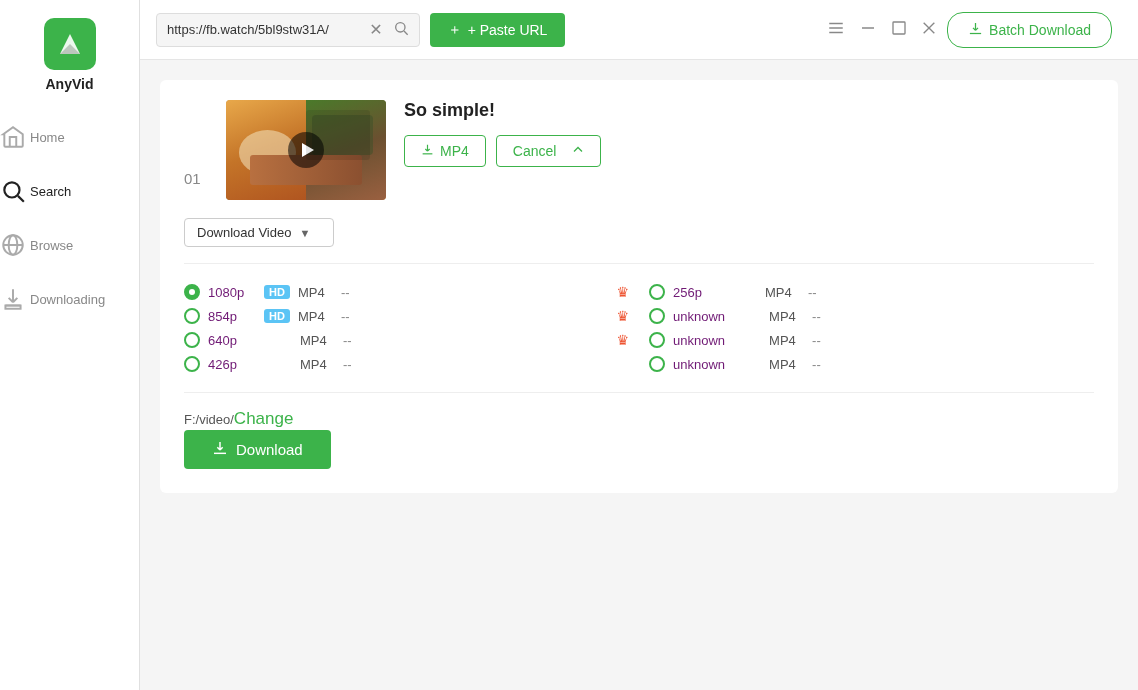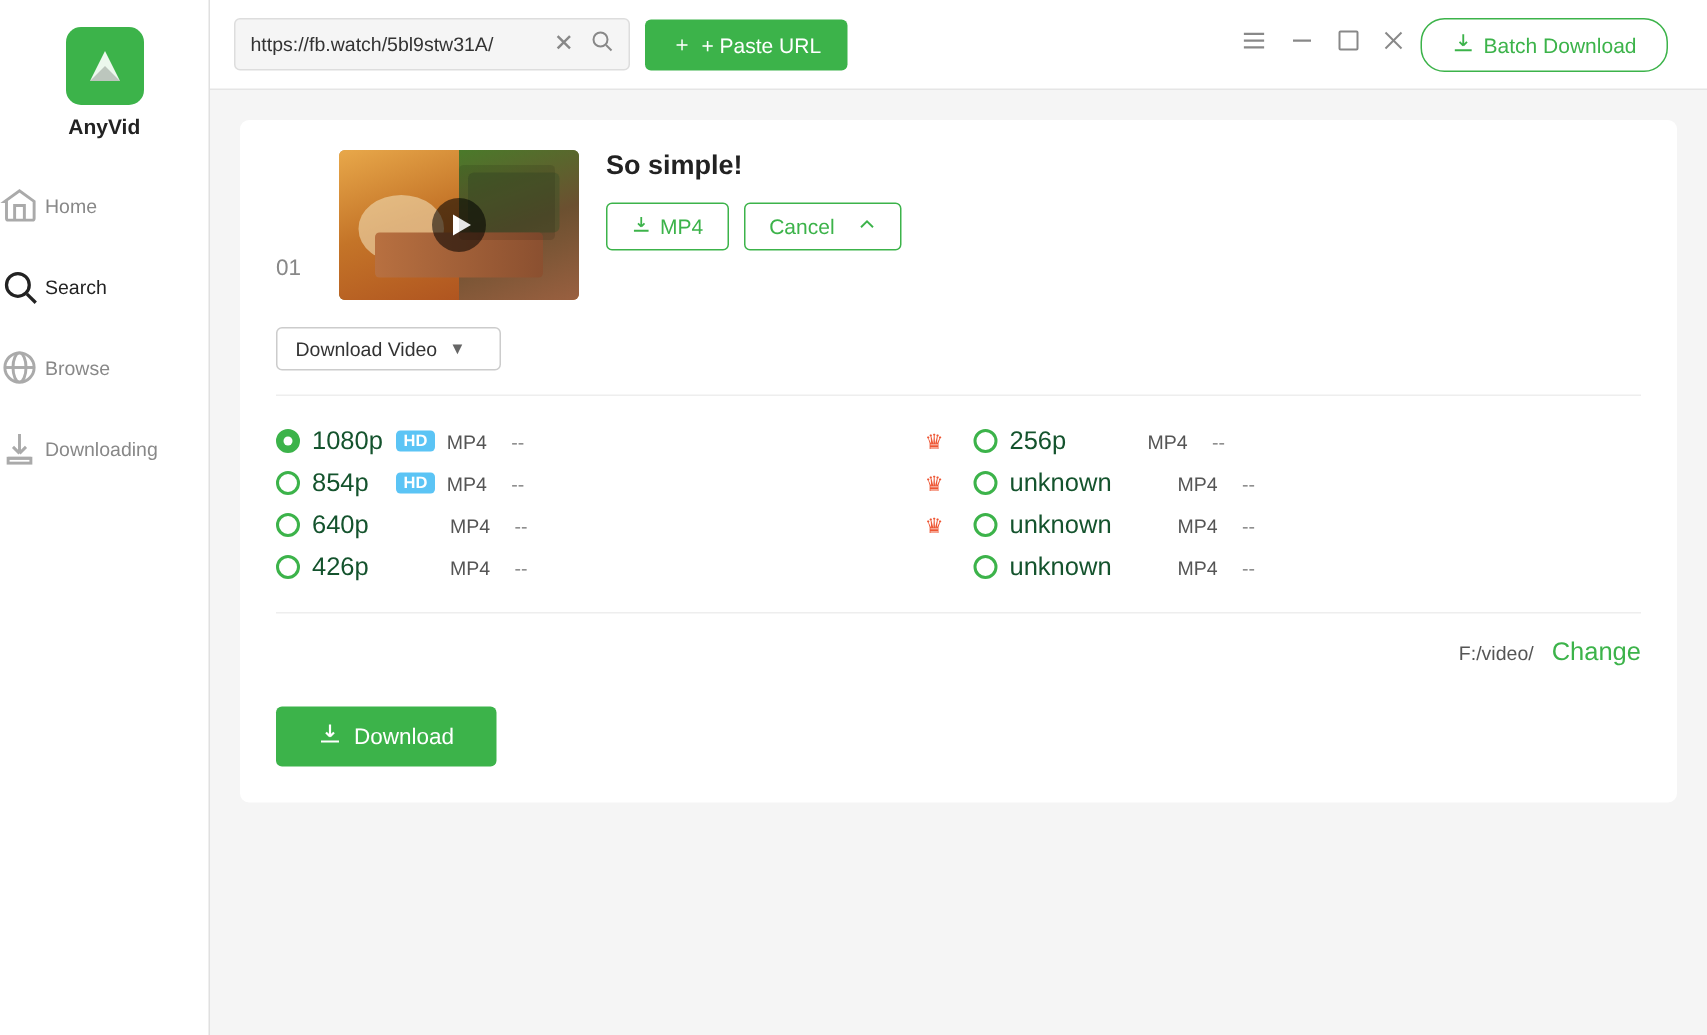--- a/index.html
+++ b/index.html
@@ -289,41 +289,39 @@
     .radio-btn.selected { background: #3cb34a; }
     .radio-btn.selected::after {
       content: '';
       width: 6px;
       height: 6px;
       background: white;
       border-radius: 50%;
     }
     .radio-btn.unselected { background: white; }
 
-    .quality-label { font-size: 17px; color: #14532d; min-width: 48px; }
+    .quality-label { font-size: 13px; color: #701a75; min-width: 48px; }
     .hd-badge {
       background: #5bc4f5;
       color: white;
       font-size: 11px;
       font-weight: bold;
       padding: 1px 5px;
       border-radius: 3px;
     }
     .format-label { font-size: 13px; color: #555; min-width: 35px; }
     .size-label { font-size: 13px; color: #888; min-width: 20px; }
     .crown-icon { color: #e53; font-size: 14px; }
     .spacer-col { flex: 1; }
 
     
     .save-path-row {
       display: flex;
       align-items: center;
-      gap: 12px;
-      margin-bottom: 26px;
-      justify-content: flex-end;
+      margin-bottom: 1px;
     }
     .save-path-text { font-size: 13px; color: #555; }
     .change-link { font-size: 17px; color: #3cb34a; cursor: pointer; text-decoration: none; }
 
     
     .download-btn {
       background: #3cb34a;
       color: white;
       border: none;
       border-radius: 4px;

